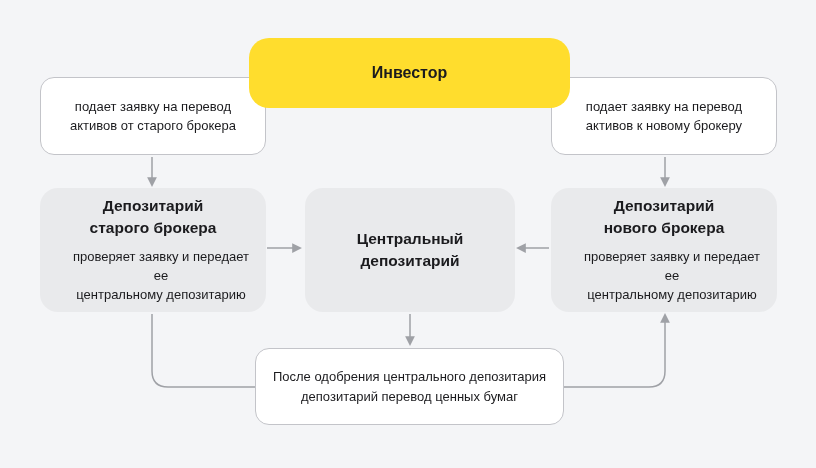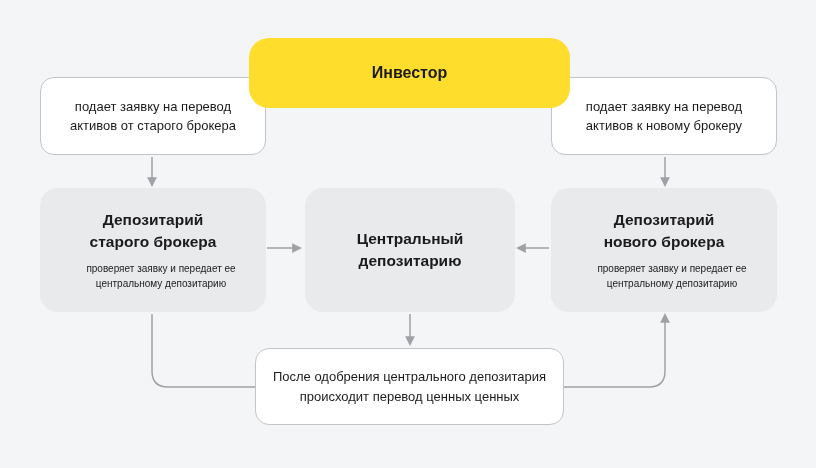--- a/index.html
+++ b/index.html
@@ -42,21 +42,21 @@
   }
   .dep {
     background: var(--panel, #E9EAEC);
     border-radius: 18px;
     flex-direction: column;
     gap: 9px;
     z-index: 1;
     padding: 10px 8px;
   }
   .dep-title { font-weight: bold; font-size: 15.5px; line-height: 1.42; white-space: pre-line; }
-  .dep-body { font-size: 10px; line-height: 1.45; white-space: pre-line; margin-left: 16px; }
+  .dep-body { font-size: 13px; line-height: 1.45; white-space: pre-line; margin-left: 16px; }
 
   
   .pos-investor   { left: 249px; top: 38px;  width: 321px; height: 70px; }
   .pos-note-left  { left: 40px;  top: 77px;  width: 226px; height: 78px; }
   .pos-note-right { left: 551px; top: 77px;  width: 226px; height: 78px; }
   .pos-dep-old    { left: 40px;  top: 188px; width: 226px; height: 124px; }
   .pos-dep-center { left: 305px; top: 188px; width: 210px; height: 124px; }
   .pos-dep-new    { left: 551px; top: 188px; width: 226px; height: 124px; }
   .pos-result     { left: 255px; top: 348px; width: 309px; height: 77px; }
 </style>
@@ -96,28 +96,28 @@
 
   <div class="node dep pos-dep-old">
     <div class="dep-title">Депозитарий
 старого брокера</div>
     <div class="dep-body">проверяет заявку и передает ее
 центральному депозитарию</div>
   </div>
 
   <div class="node dep pos-dep-center">
     <div class="dep-title">Центральный
-депозитарию</div>
+депозитарий</div>
   </div>
 
   <div class="node dep pos-dep-new">
     <div class="dep-title">Депозитарий
 нового брокера</div>
     <div class="dep-body">проверяет заявку и передает ее
 центральному депозитарию</div>
   </div>
 
   <div class="node note pos-result">
     <span>После одобрения центрального депозитария
-происходит перевод ценных ценных</span>
+депозитарий перевод ценных бумаг</span>
   </div>
 
 </div>
 
 </body></html>

